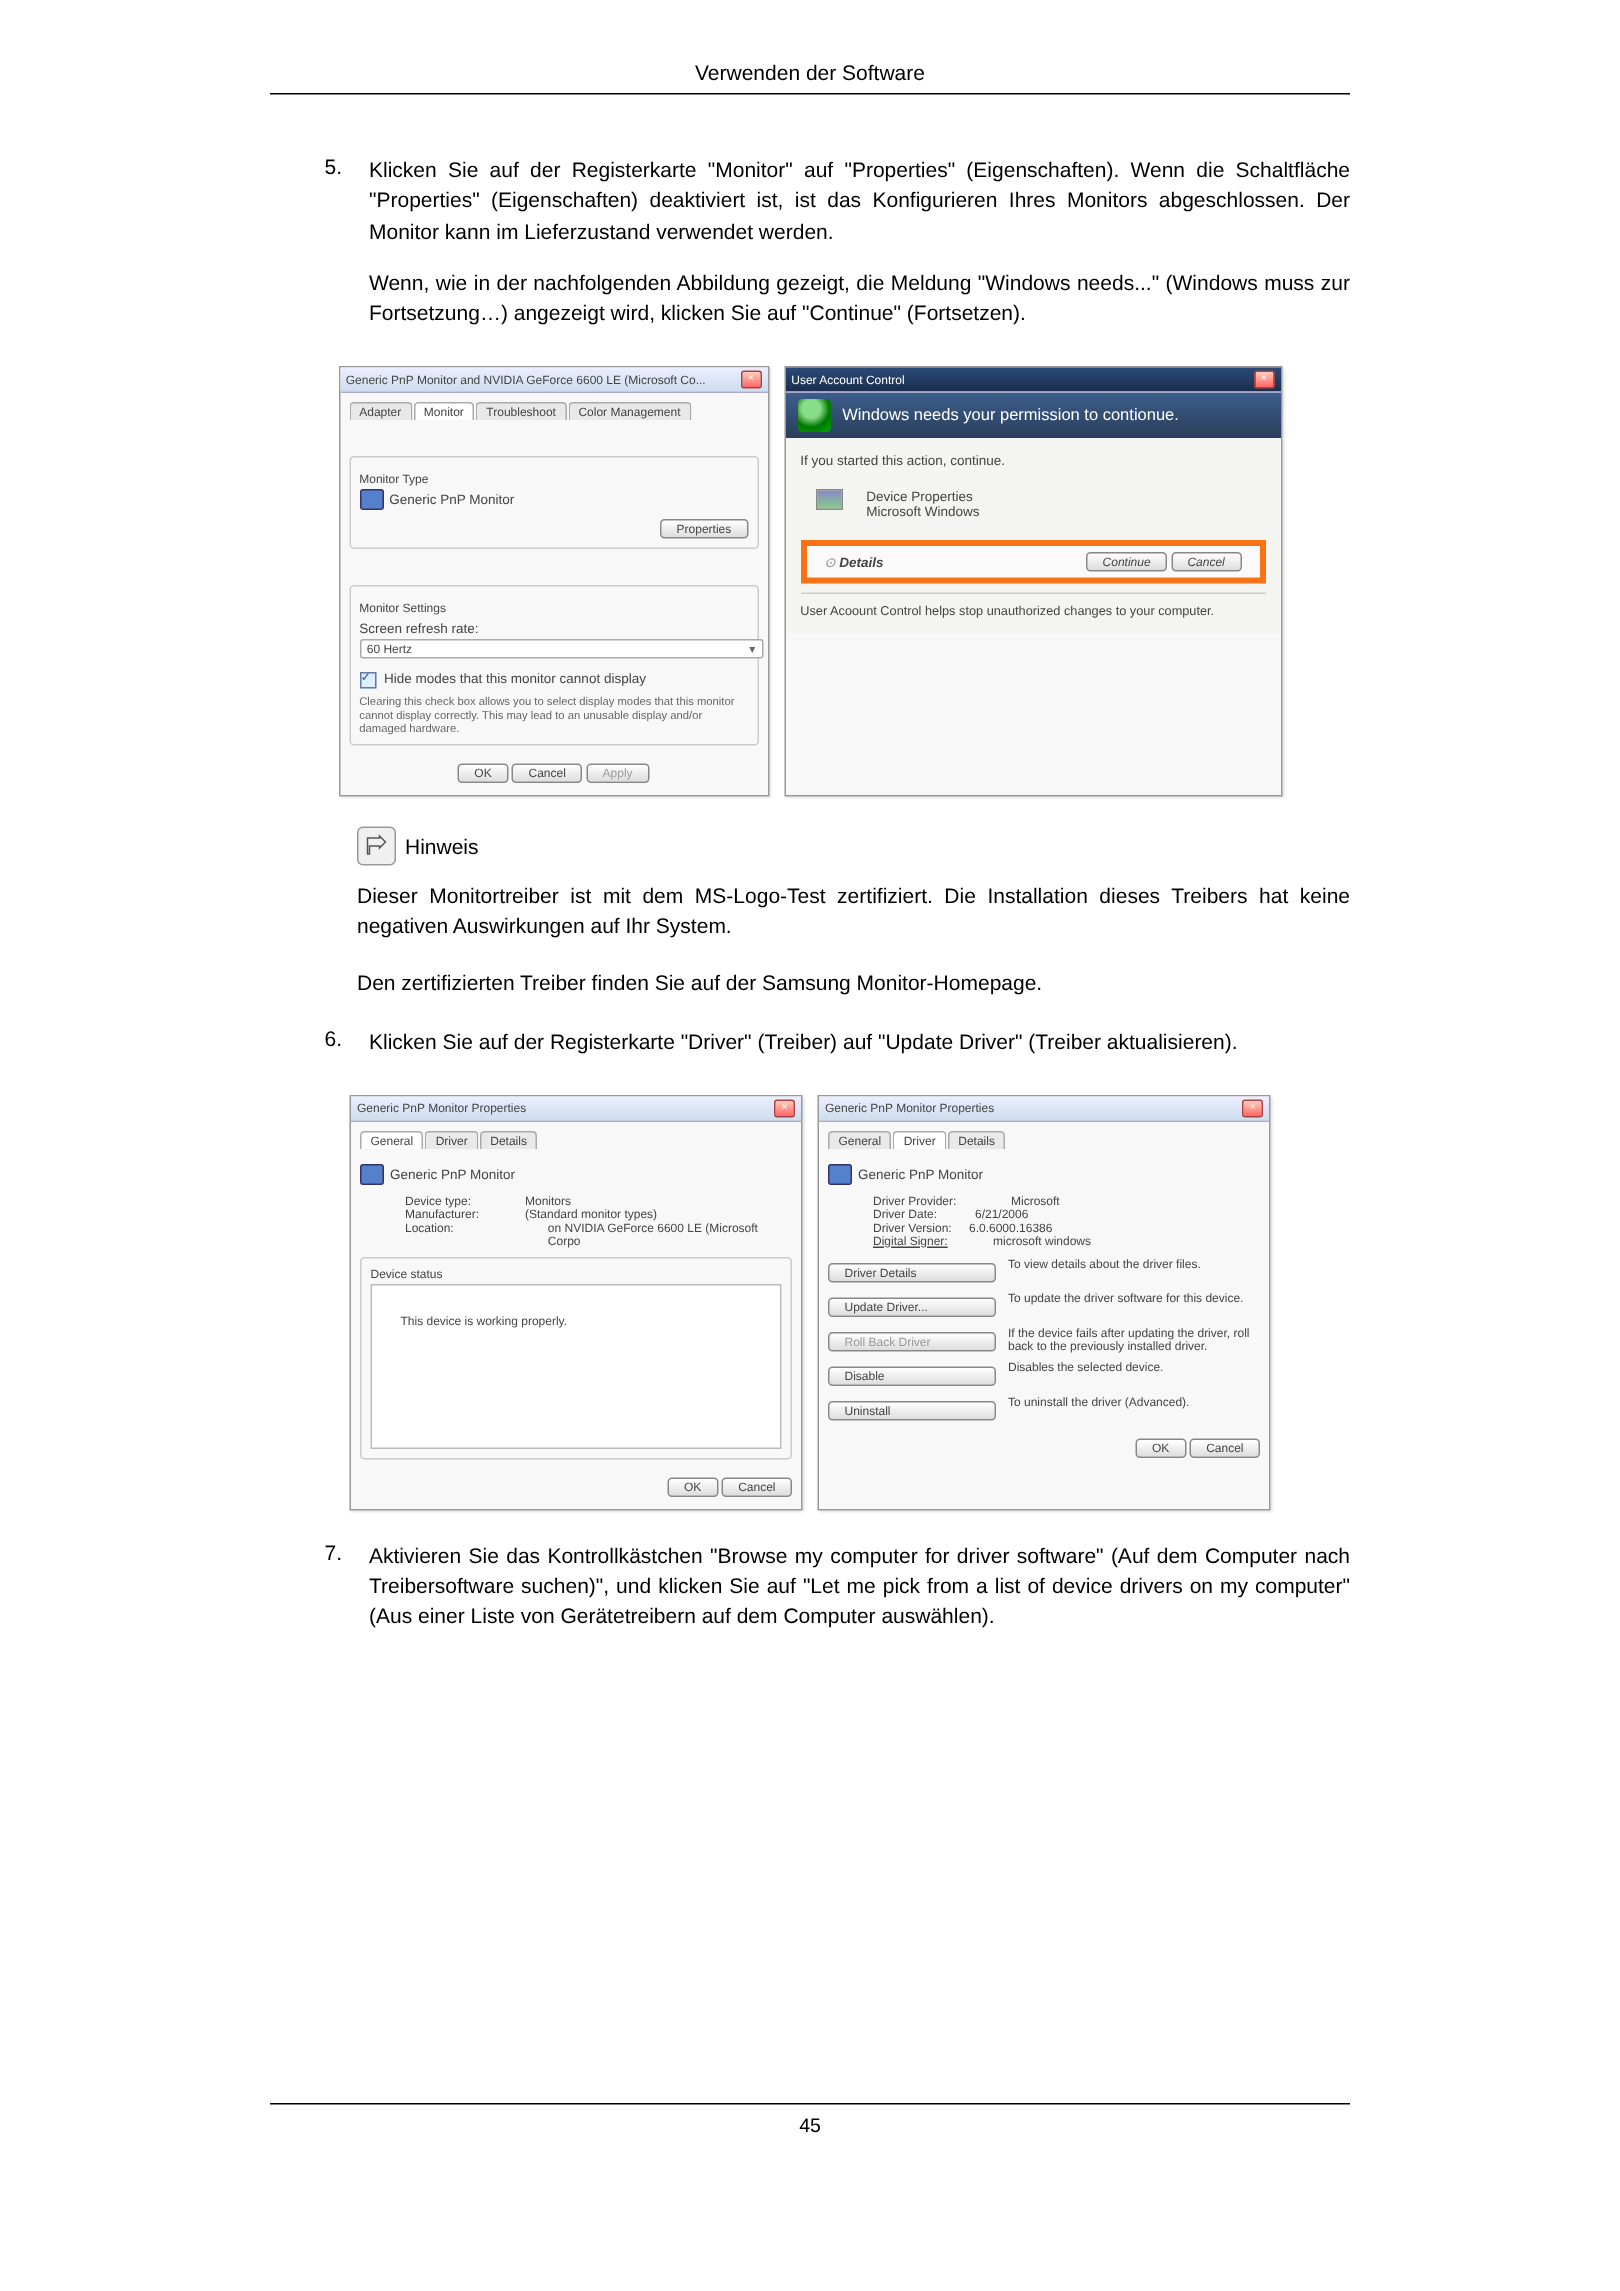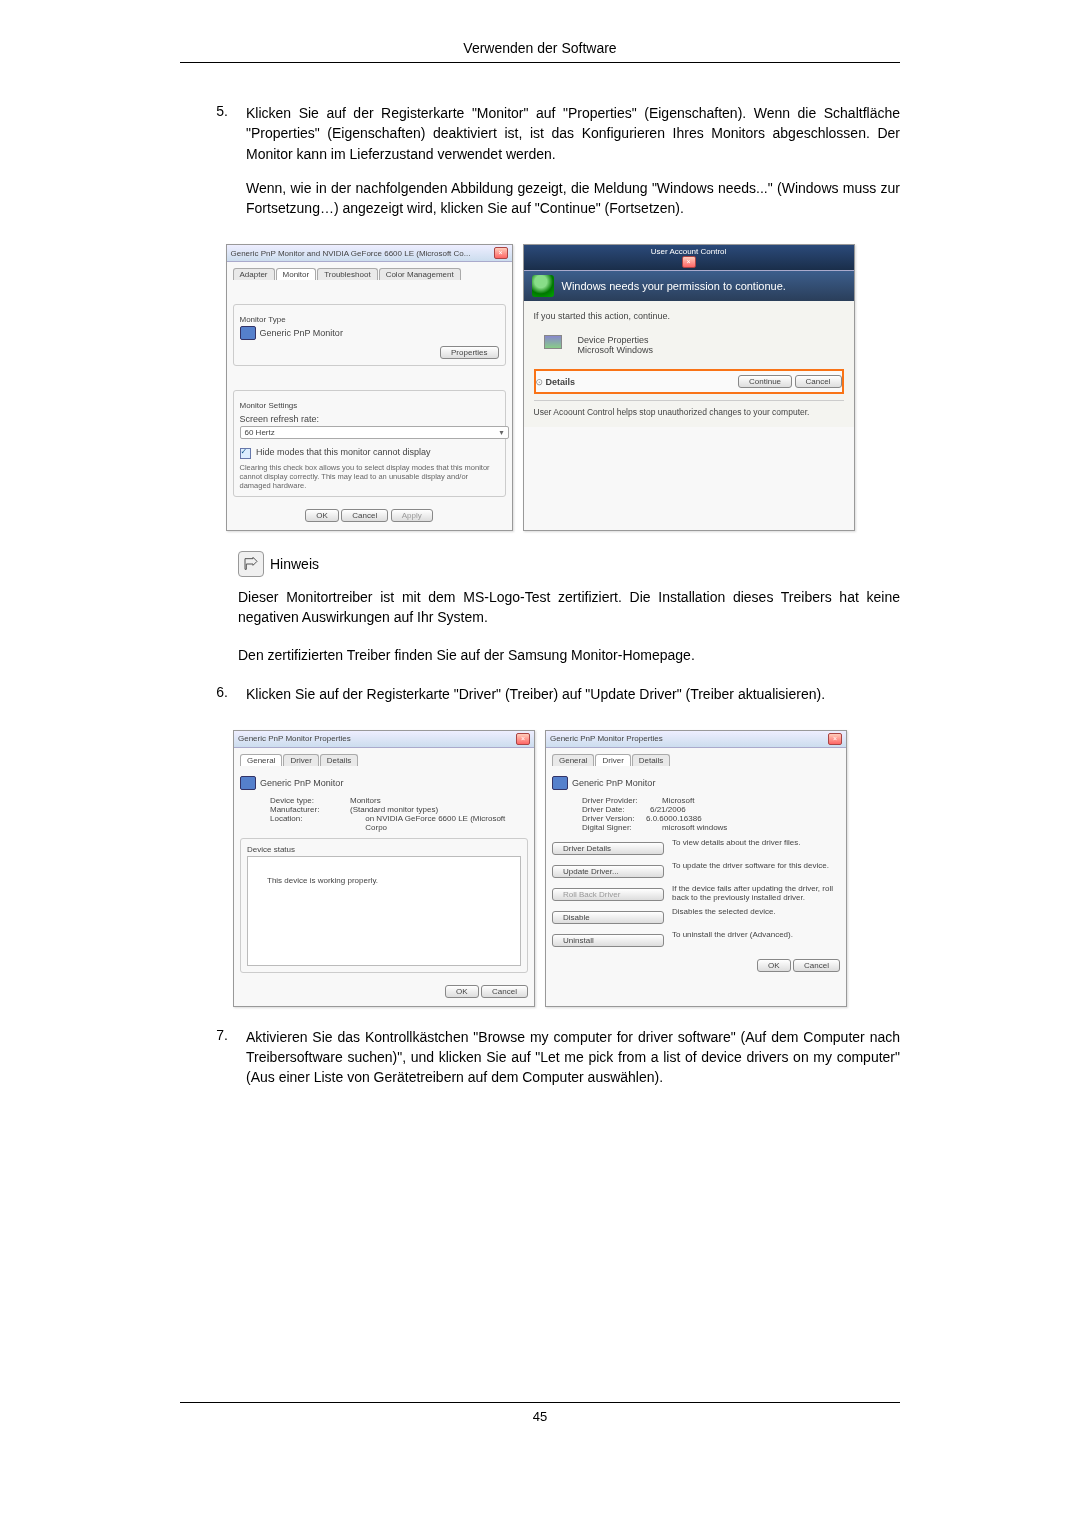--- a/index.html
+++ b/index.html
@@ -140,21 +140,21 @@
     border-radius: 3px;
     margin-right: 8px;
   }
   .uac-body {
     background: #f4f4f0;
     padding: 10px;
   }
   .hr-gray { border: none; border-top: 1px solid #ccc; margin: 6px 0; }
   .details-row {
     display: flex; align-items: center; justify-content: space-between;
-    border: 2px solid #f97316; padding: 4px 0; margin-top: 10px; background:#fafafa;
+    border: 4px solid #f97316; padding: 4px 12px; margin-top: 10px; background:#fafafa;font-style:italic;
   }
   .flag-icon {
     width: 16px; height: 12px; display: inline-block; background: linear-gradient(#88c,#8c8);
     border: 1px solid #888; margin-right: 6px; vertical-align: middle;
   }
   .hinweis {
     display: flex;
     align-items: center;
     gap: 6px;
     margin: 8px 0 10px 58px;
@@ -243,21 +243,21 @@
         </div>
         <div class="dialog-buttons">
           <span class="btn">OK</span>
           <span class="btn">Cancel</span>
           <span class="btn disabled">Apply</span>
         </div>
       </div>
     </div>
 
     <div class="dialog-box" style="width:330px;">
-      <div class="dialog-titlebar" style="background:linear-gradient(#2b4a7a,#1a2e4a);color:#fff;flex-direction:column;">
+      <div class="dialog-titlebar" style="background:linear-gradient(#2b4a7a,#1a2e4a);color:#fff;">
         <span>User Account Control</span>
         <div class="close-btns">
             <span>×</span>
           </div>
       </div>
       <div class="uac-bar">
         <span class="shield-icon"></span>
         <span style="font-size:11px;">Windows needs your permission to contionue.</span>
       </div>
       <div class="uac-body">
@@ -361,34 +361,34 @@
         <div class="tabs">
           <div class="tab">General</div>
           <div class="tab active">Driver</div>
           <div class="tab">Details</div>
         </div>
         <div style="display:flex;align-items:center;padding:6px 0;">
           <span class="monitor-icon"></span>
           <span>Generic PnP Monitor</span>
         </div>
         <div style="padding:0 0 6px 30px;font-size:8px;">
-          <div style="display:flex;">
+          <div style="display:flex;gap:12px;">
               <span style="width:80px;">Driver Provider:</span>
               <span>Microsoft</span>
             </div>
           <div style="display:flex;">
               <span style="width:68px;">Driver Date:</span>
               <span>6/21/2006</span>
             </div>
           <div style="display:flex;">
               <span style="width:64px;">Driver Version:</span>
               <span>6.0.6000.16386</span>
             </div>
           <div style="display:flex;">
-              <span style="width:80px;">Digital Signer:</span>
+              <span style="width:80px;text-decoration:underline;">Digital Signer:</span>
               <span>microsoft windows</span>
             </div>
         </div>
         <div class="driver-row">
           <span class="btn driver-btn">Driver Details</span>
           <span class="driver-label">To view details about the driver files.</span>
         </div>
         <div class="driver-row">
           <span class="btn driver-btn">Update Driver...</span>
           <span class="driver-label">To update the driver software for this device.</span>

